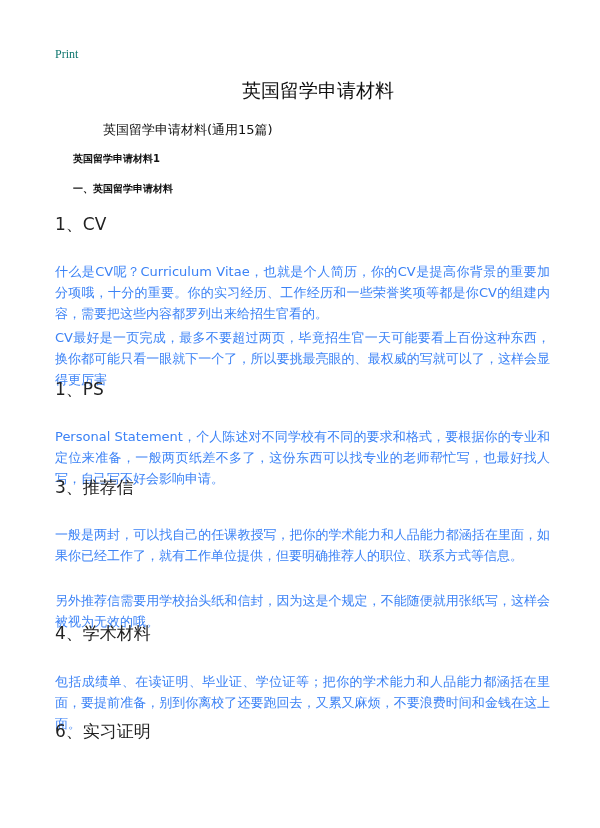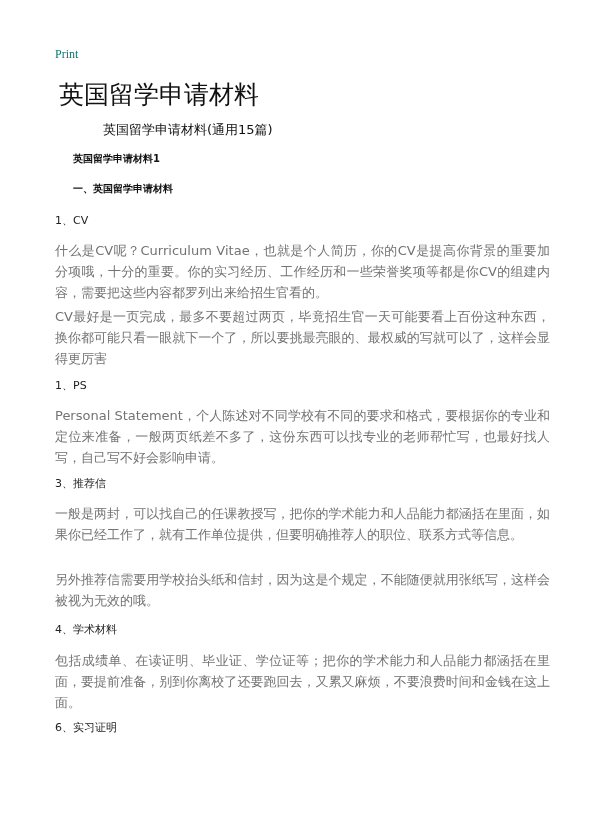--- a/index.html
+++ b/index.html
@@ -2,25 +2,25 @@
 <html><head>
 <meta charset="utf-8">
 <style>
   html, body { margin: 0; padding: 0; background: #ffffff; }
   body {
     width: 600px; height: 828px; overflow: hidden; position: relative;
     font-family: "DejaVu Sans", sans-serif; color: #111;
   }
   .page { position: absolute; left: 55px; top: 0; width: 495px; }
   .print { position: absolute; top: 47px; left: 0; font-family: "Liberation Serif", serif; font-size: 12px; color: #0f766e; }
-  .title { position: absolute; top: 78px; left: 4px; width: 490px; text-align: left; font-size: 25px; color: #111; }
+  .title { position: absolute; top: 78px; left: 18px; width: 490px; text-align: center; font-size: 19px; color: #111; }
   .subtitle { position: absolute; top: 121px; left: 0; font-size: 13px; margin-left: 48px; }
   .h-bold { position: absolute; left: 18px; font-size: 10px; font-weight: bold; }
-  .h-item { position: absolute; left: 0; font-size: 11px; color: #222; }
-  .para { position: absolute; left: 0; width: 495px; font-size: 13px; line-height: 21px; color: #737373; text-align: justify; }
+  .h-item { position: absolute; left: 0; font-size: 17px; color: #222; }
+  .para { position: absolute; left: 0; width: 495px; font-size: 13px; line-height: 21px; color: #3b82f6; text-align: justify; margin-top: 21px; }
 </style>
 </head>
 <body>
 
 <div class="page">
   <div class="print">Print</div>
   <div class="title">英国留学申请材料</div>
   <div class="subtitle">英国留学申请材料(通用15篇)</div>
   <div class="h-bold" style="top:152px">英国留学申请材料1</div>
   <div class="h-bold" style="top:182px">一、英国留学申请材料</div>

